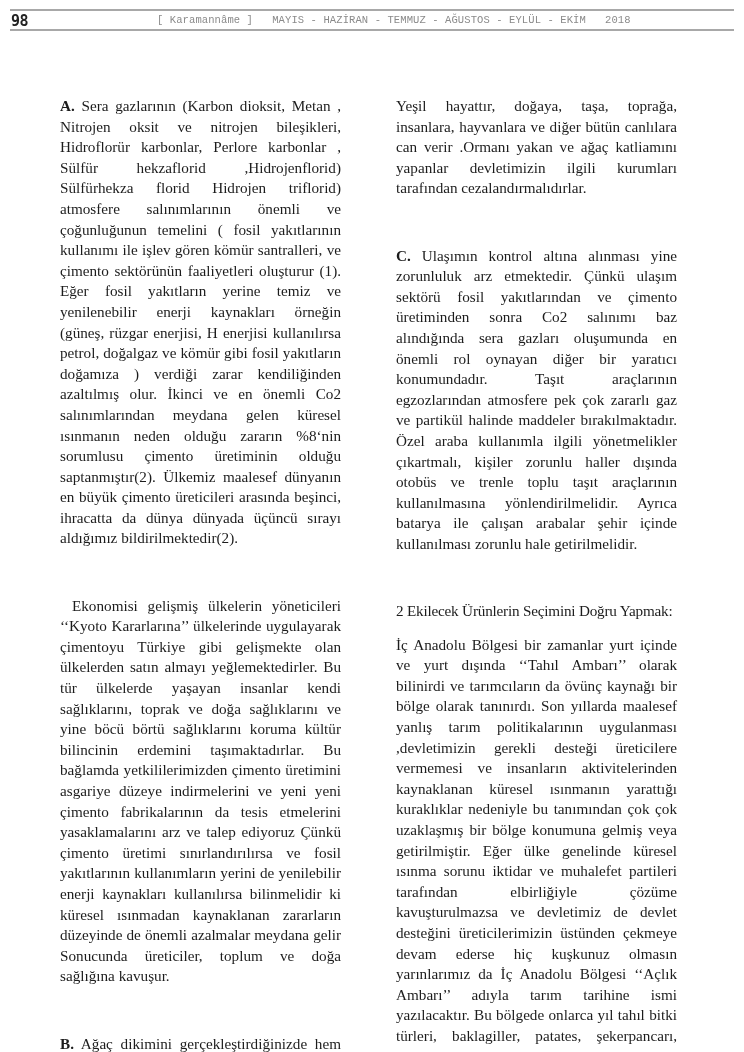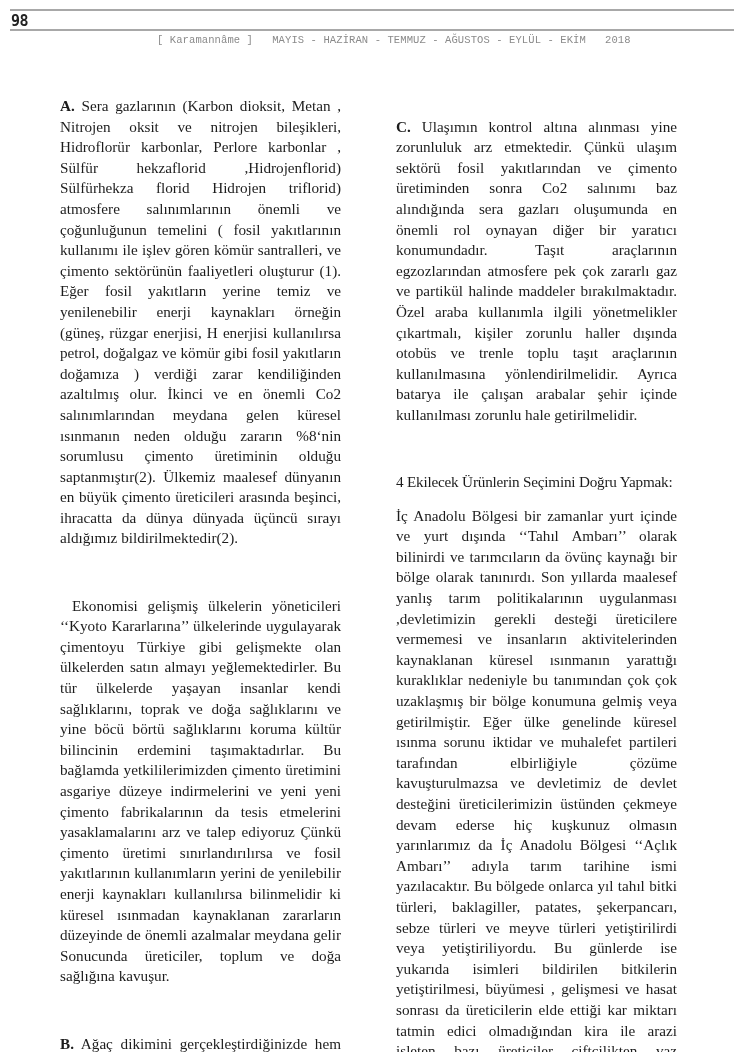--- a/index.html
+++ b/index.html
@@ -1,21 +1,21 @@
 <!DOCTYPE html>
 <html><head>
 <meta charset="utf-8">
 <style>
   html, body { margin: 0; padding: 0; background: #ffffff; }
   body { width: 744px; height: 1052px; position: relative; overflow: hidden; color: #1a1a1a; }
   .hdr-line { position: absolute; left: 10px; width: 724px; height: 2px; background: #a8a8a8; }
   .hdr-top { top: 9px; }
   .hdr-bot { top: 29px; }
   .page-num { position: absolute; left: 11px; top: 12px; font-family: "DejaVu Sans Mono", monospace; font-size: 15px; font-weight: bold; color: #222; letter-spacing: -0.5px; }
-  .running-head { position: absolute; left: 157px; top: 14px; font-family: "Liberation Mono", monospace; font-size: 10.5px; color: #8a8a8a; white-space: pre; letter-spacing: 0.1px; margin-top: 20px; }
+  .running-head { position: absolute; left: 157px; top: 14px; font-family: "Liberation Mono", monospace; font-size: 10.5px; color: #8a8a8a; white-space: pre; letter-spacing: 0.1px; }
   .col { position: absolute; top: 83px; width: 307px; font-family: "Liberation Serif", serif; font-size: 15.2px; line-height: 20.6px; text-align: justify; color: #1c1c1c; }
   .col-left { left: 47px; }
   .col-right { left: 383px; }
   .col p { margin: 13px; }
   .gap { height: 20.6px; }
   .lead { font-weight: bold; }
   .indent { text-indent: 12px; }
   .subhead { font-weight: normal; letter-spacing: -0.2px; }
 </style>
 </head>
@@ -28,18 +28,19 @@
 
 <div class="col col-left">
   <p><span class="lead">A.</span><span> Sera gazlarının   (Karbon dioksit, Metan , Nitrojen oksit ve nitrojen bileşikleri, Hidroflorür karbonlar, Perlore karbonlar , Sülfür hekzaflorid ,Hidrojenflorid) Sülfürhekza florid Hidrojen triflorid) atmosfere salınımlarının önemli ve çoğunluğunun temelini ( fosil yakıtlarının kullanımı ile işlev gören kömür santralleri, ve çimento  sektörünün faaliyetleri oluşturur (1). Eğer fosil yakıtların yerine temiz ve yenilenebilir enerji kaynakları örneğin (güneş, rüzgar enerjisi, H enerjisi kullanılırsa  petrol, doğalgaz ve kömür gibi fosil yakıtların doğamıza )  verdiği zarar kendiliğinden azaltılmış olur. İkinci ve en önemli Co2 salınımlarından meydana gelen küresel ısınmanın neden olduğu zararın %8‘nin sorumlusu çimento üretiminin olduğu saptanmıştır(2). Ülkemiz maalesef dünyanın en büyük çimento  üreticileri arasında beşinci,  ihracatta da dünya dünyada üçüncü sırayı aldığımız bildirilmektedir(2).</span></p>
   <div class="gap"></div>
   <p class="indent">Ekonomisi  gelişmiş ülkelerin yöneticileri  ‘‘Kyoto Kararlarına’’ ülkelerinde uygulayarak  çimentoyu Türkiye gibi  gelişmekte  olan ülkelerden  satın almayı yeğlemektedirler. Bu tür ülkelerde yaşayan insanlar  kendi  sağlıklarını, toprak ve doğa sağlıklarını ve yine böcü börtü sağlıklarını koruma kültür bilincinin erdemini taşımaktadırlar. Bu bağlamda yetkililerimizden çimento üretimini asgariye düzeye indirmelerini  ve yeni yeni çimento fabrikalarının da tesis etmelerini yasaklamalarını arz ve talep ediyoruz Çünkü  çimento  üretimi sınırlandırılırsa ve fosil  yakıtlarının kullanımların yerini de yenilebilir enerji kaynakları kullanılırsa bilinmelidir ki küresel ısınmadan kaynaklanan zararların düzeyinde de önemli  azalmalar meydana gelir Sonucunda  üreticiler, toplum ve doğa  sağlığına kavuşur.</p>
   <div class="gap"></div>
   <p><span class="lead">B.</span><span> Ağaç dikimini gerçekleştirdiğinizde hem çevrenizin görünümünü  daha güzelleştirmiş olursunuz hem ,çevrenizi havalandırmış olursunuz  hem de  Co2 emisyonyonu azaltmış olursunuz. Çünkü normal büyüklükte  bir ağaç bir saatte ortalama 2.3 kg karbondioksiti absorbe eder, fotosentez yoluyla da 1.7 kg oksijen üretir. Buradan  yöremizde ve ulusumuzda topyekûn bir ağaçlandırma seferberliğine gidilmesini öneriyorum  Çünkü  küresel Isınma İle mücadele de bir diğer önemli yöntem budur  diğer bir deyişle bir nebze olsa bile  kuraklık tehdidini  azaltılmış oluruz</span></p>
 </div>
 
 <div class="col col-right">
+  <p>Yeşil hayattır, doğaya, taşa, toprağa, insanlara, hayvanlara ve diğer  bütün canlılara can verir .Ormanı yakan ve ağaç katliamını  yapanlar devletimizin  ilgili kurumları tarafından cezalandırmalıdırlar.</p>
   <div class="gap"></div>
   <p><span class="lead">C.</span><span> Ulaşımın kontrol altına alınması yine  zorunluluk arz etmektedir. Çünkü ulaşım sektörü fosil yakıtlarından ve çimento üretiminden sonra  Co2  salınımı  baz alındığında  sera gazları oluşumunda en önemli  rol oynayan diğer bir  yaratıcı konumundadır. Taşıt araçlarının egzozlarından atmosfere pek çok zararlı gaz ve partikül halinde maddeler  bırakılmaktadır. Özel araba kullanımla ilgili yönetmelikler çıkartmalı, kişiler zorunlu  haller dışında otobüs ve trenle toplu taşıt araçlarının kullanılmasına yönlendirilmelidir. Ayrıca batarya ile çalışan arabalar şehir içinde kullanılması zorunlu hale  getirilmelidir.</span></p>
   <div class="gap"></div>
-  <p class="subhead">4 Ekilecek Ürünlerin Seçimini  Doğru  Yapmak:</p>
+  <p class="subhead">2 Ekilecek Ürünlerin Seçimini  Doğru  Yapmak:</p>
   <p>İç Anadolu Bölgesi bir zamanlar yurt içinde ve yurt dışında  ‘‘Tahıl Ambarı’’  olarak  bilinirdi ve tarımcıların da  övünç kaynağı bir bölge  olarak tanınırdı. Son yıllarda  maalesef  yanlış  tarım politikalarının uygulanması  ,devletimizin  gerekli desteği üreticilere vermemesi ve insanların aktivitelerinden kaynaklanan küresel ısınmanın yarattığı kuraklıklar nedeniyle bu tanımından çok çok uzaklaşmış bir bölge konumuna gelmiş veya getirilmiştir. Eğer ülke genelinde küresel  ısınma sorunu iktidar ve muhalefet partileri  tarafından elbirliğiyle çözüme kavuşturulmazsa ve devletimiz de devlet desteğini üreticilerimizin üstünden çekmeye devam ederse hiç kuşkunuz olmasın yarınlarımız da İç Anadolu Bölgesi ‘‘Açlık Ambarı’’ adıyla tarım  tarihine ismi yazılacaktır. Bu bölgede  onlarca yıl tahıl bitki türleri,  baklagiller, patates, şekerpancarı, sebze türleri ve meyve türleri yetiştirilirdi veya yetiştiriliyordu. Bu günlerde ise yukarıda isimleri bildirilen bitkilerin yetiştirilmesi, büyümesi , gelişmesi ve hasat sonrası da üreticilerin elde ettiği kar miktarı tatmin edici olmadığından kira  ile arazi işleten  bazı üreticiler çiftçilikten vaz geçebileceklerini üstü kapalı olsa da tarafıma bildirdiler. Bazıları ise işkolunu değiştireceklerini bazılarının da becerileri veya başka bir iş yapma imkanları bulunmadığından kıt kanaat olsa da geçimlerini sağlamak ve yaşamlarını sürdürmek için tarımsal üretime ister istemez devam ettireceklerini bildirmişlerdir.</p>
 </div>
 
 </body></html>

